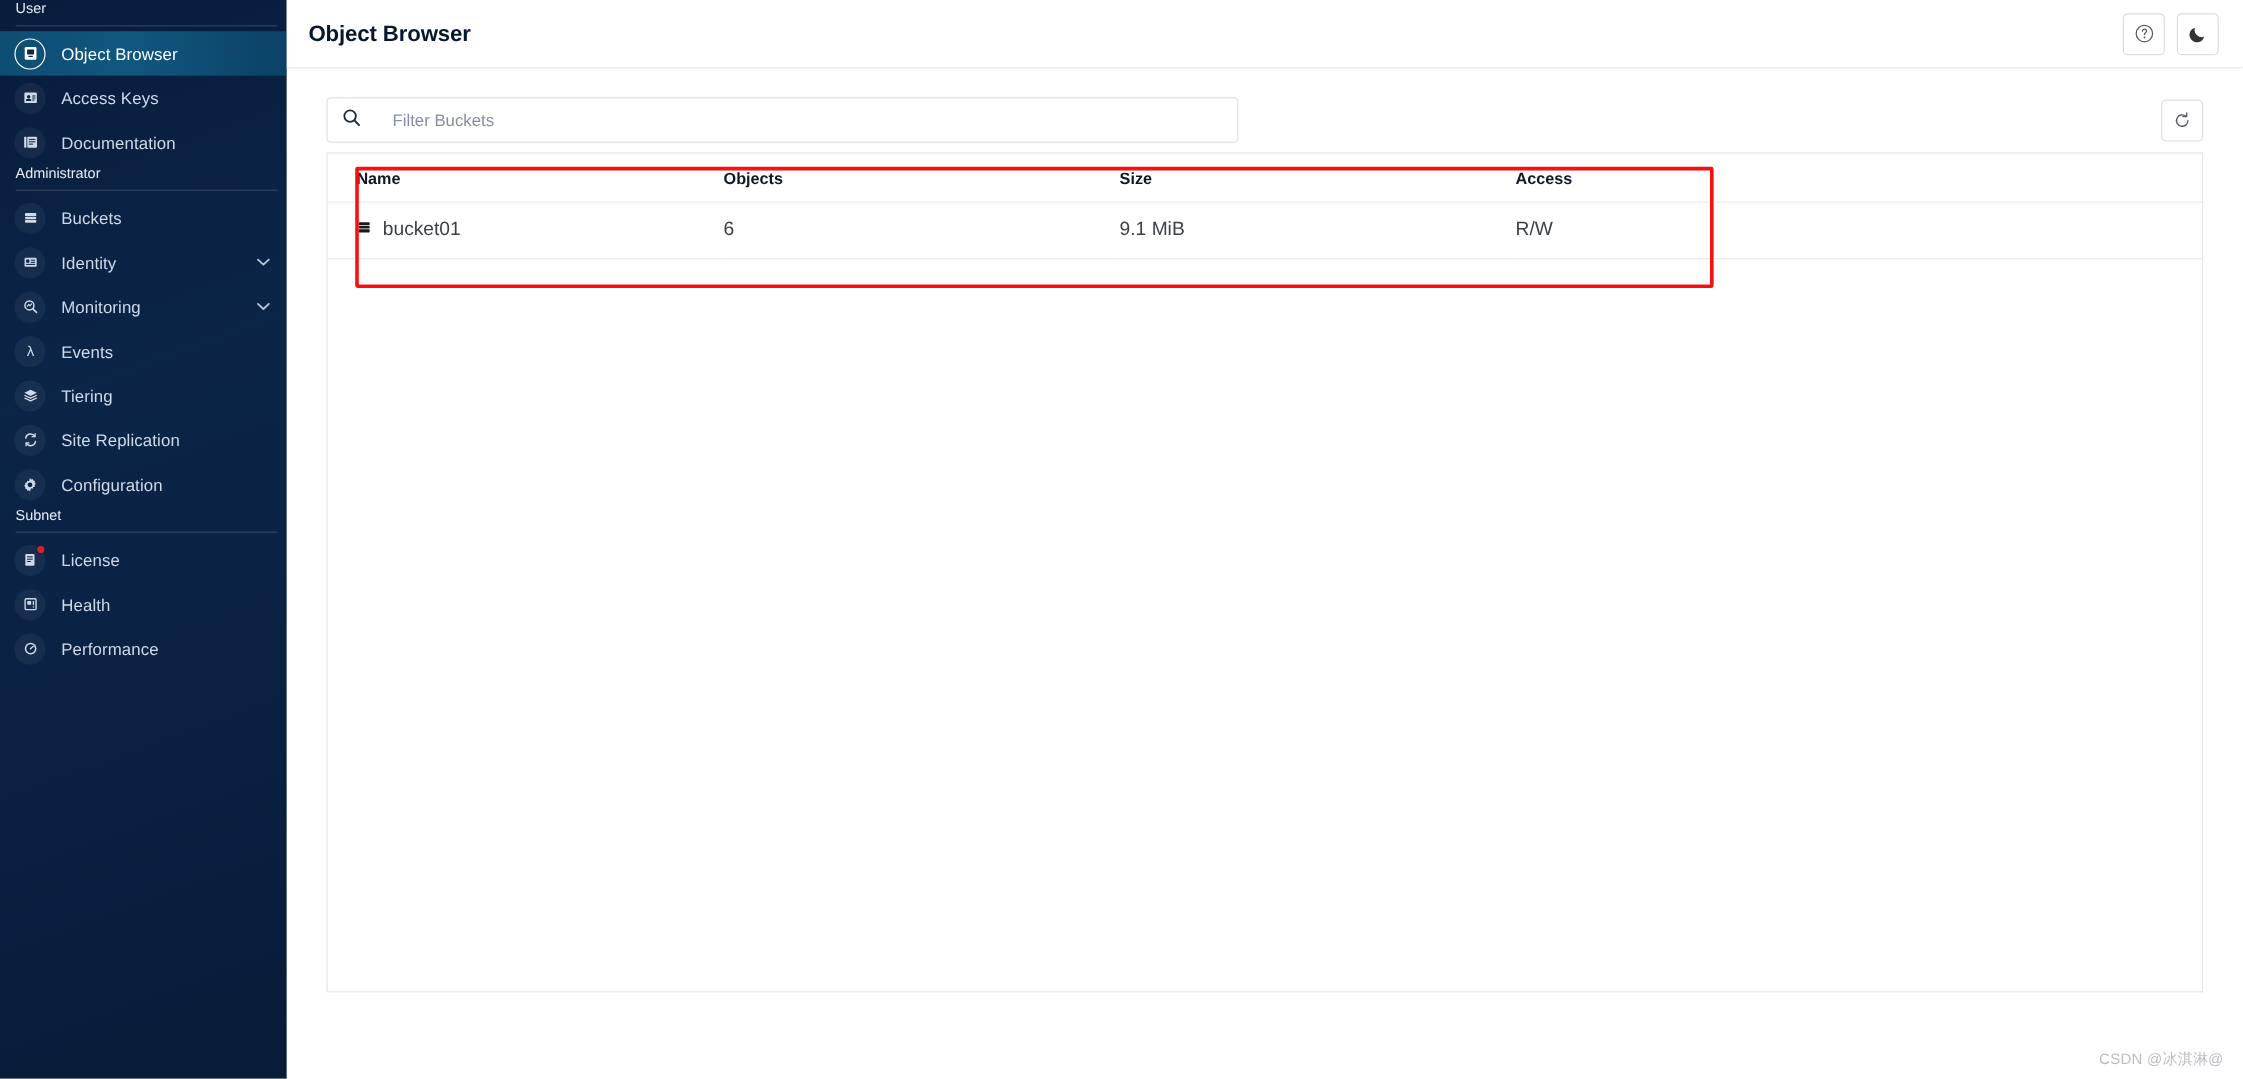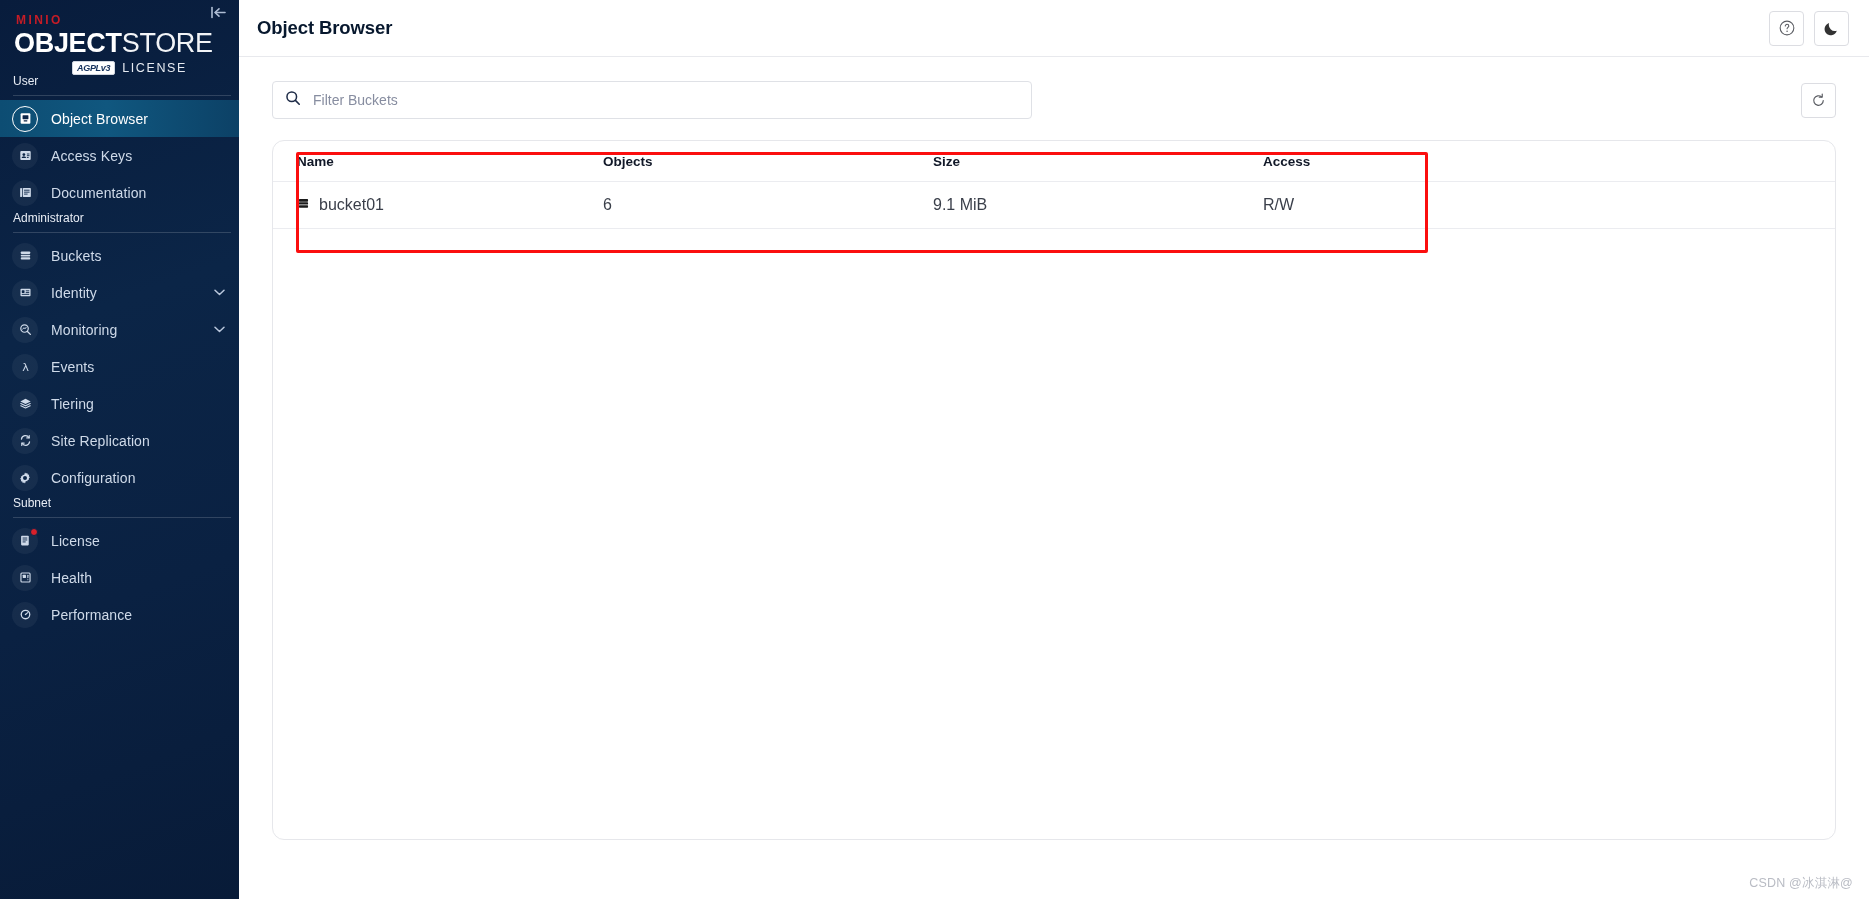--- a/index.html
+++ b/index.html
@@ -91,34 +91,34 @@
   }
 
   .content { padding: 24px 33px 0 33px; height: calc(899px - 57px); }
   .toolbar { display: flex; align-items: center; gap: 14px; }
   .search-box {
     width: 760px; height: 38px; border: 1px solid #dfe1e6; border-radius: 4px;
     display: flex; align-items: center; padding: 0 12px; background: #fff;
   }
   .search-box svg { flex: 0 0 16px; color: #1e2b47; }
   .search-input {
-    border: none; outline: none; flex: 1; margin-left: 12px;
+    border: none; outline: none; flex: 1; margin-left: 26px;
     font-size: 14px; color: #28334a; font-family: "Liberation Sans", sans-serif;
     background: transparent;
   }
   .search-input::placeholder { color: #878da0; }
   .refresh-btn {
     margin-left: auto; width: 35px; height: 35px;
     border: 1px solid #dcdde2; border-radius: 4px; background: #fff;
     display: flex; align-items: center; justify-content: center;
     cursor: pointer; color: #5b5d63;
   }
 
   .table-panel {
-    margin-top: 21px; border: 1px solid #e6e7eb; border-radius: 12px;
+    margin-top: 8px; border: 1px solid #e6e7eb; border-radius: 0;
     background: #fff; height: 700px; position: relative; overflow: hidden;
   }
   table.bucket-table { width: 100%; border-collapse: collapse; table-layout: fixed; }
   table.bucket-table th {
     text-align: left; font-size: 13.5px; font-weight: bold; color: #111828;
     padding: 13px 0 12px 0; border-bottom: 1px solid #ebecf0;
   }
   table.bucket-table td {
     font-size: 16px; color: #3a3f4a; padding: 14px 0 14px 0;
     border-bottom: 1px solid #ebecf0;
@@ -142,39 +142,20 @@
     font-family: "Liberation Sans", sans-serif; white-space: nowrap; text-align: center;
   }
 </style>
 </head>
 <body>
 
 <div class="app">
 
   <aside class="sidebar">
 
-    <div class="logo-wrap">
-      <div class="logo-minio">MINIO</div>
-      <div class="logo-main">
-        <b>OBJECT</b><span class="light">STORE</span>
-      </div>
-      <div class="logo-sub">
-        <span class="agpl-badge">
-          <span>AGPLv3</span>
-        </span>
-        <span class="logo-license">LICENSE</span>
-      </div>
-      <div class="collapse-btn">
-        <svg width="17" height="15" viewBox="0 0 17 15" fill="none" xmlns="http://www.w3.org/2000/svg">
-          <path d="M2 2.5V12.5" stroke="currentColor" stroke-width="1.6" stroke-linecap="round"></path>
-          <path d="M15 7.5H5.5" stroke="currentColor" stroke-width="1.6" stroke-linecap="round"></path>
-          <path d="M9 3.8L5 7.5L9 11.2" stroke="currentColor" stroke-width="1.6" stroke-linecap="round" stroke-linejoin="round"></path>
-        </svg>
-      </div>
-    </div>
 
     <div class="nav-section-label">User</div>
     <div class="nav-divider"></div>
 
     <div class="nav-item active">
       <span class="nav-ico">
         <svg width="13" height="13" viewBox="0 0 16 16" fill="none" xmlns="http://www.w3.org/2000/svg">
           <rect x="2" y="1.5" width="12" height="13" rx="1.3" fill="#fff"></rect>
           <rect x="4.4" y="4" width="7.2" height="5" rx="0.6" fill="#0b2547"></rect>
           <rect x="5.6" y="10.3" width="4.8" height="1.3" rx="0.6" fill="#0b2547"></rect>

